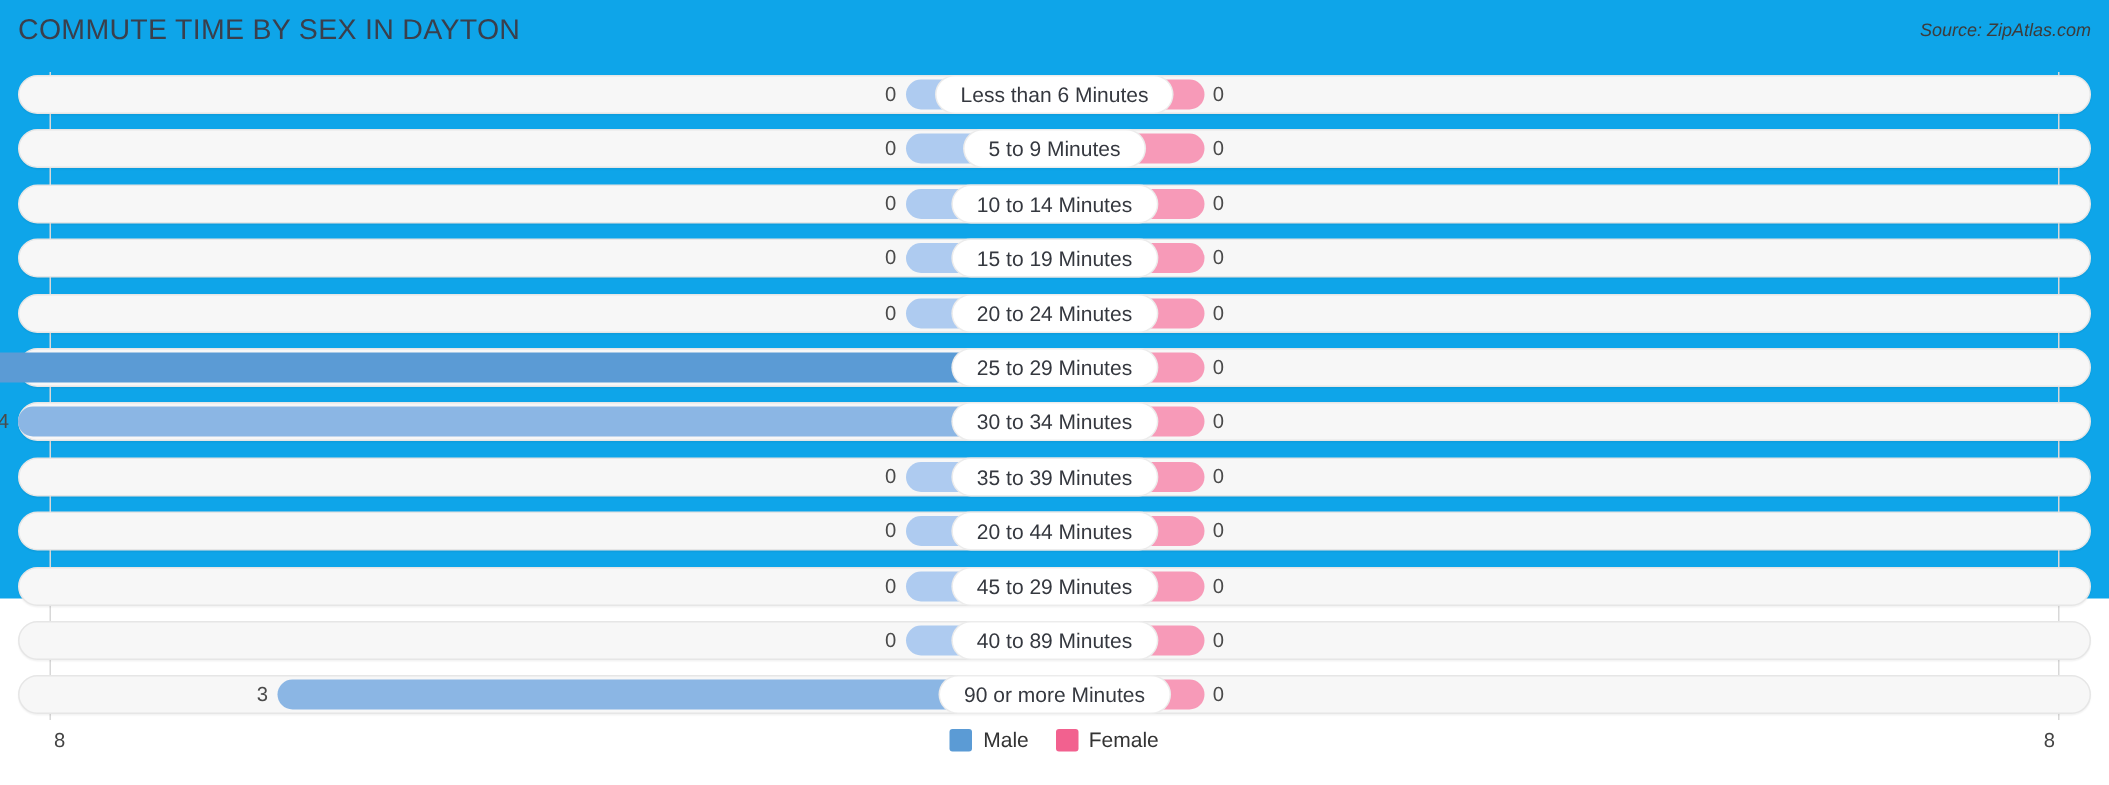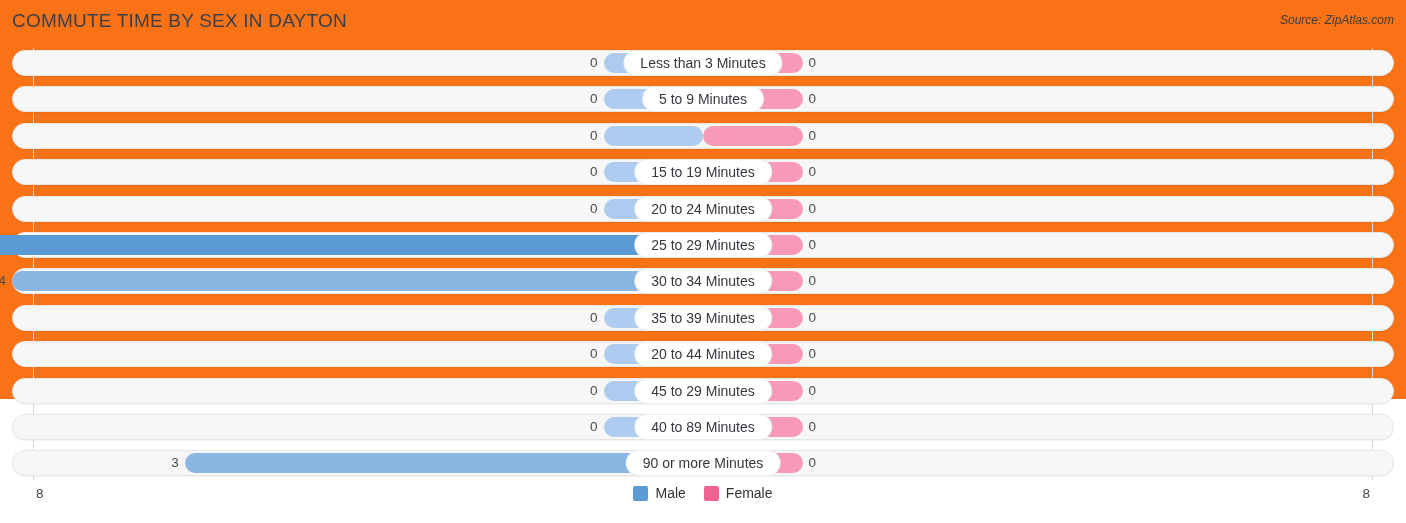--- a/index.html
+++ b/index.html
@@ -4,21 +4,21 @@
 <style>
   * { box-sizing: border-box; }
   html, body {
     margin: 0; padding: 0;
     width: 1406px; height: 523px;
     background: #ffffff;
     font-family: "Liberation Sans", sans-serif;
     overflow: hidden;
   }
 
-  .page { position: relative; width: 1406px; height: 399px; background:#f97316; }
+  .page { position: relative; width: 1406px; height: 399px; background:#0ea5e9; }
 
   
   .header { position: relative; height: 44px; }
   .title {
     position: absolute; left: 12px; top: 10px;
     font-size: 19px; letter-spacing: .2px;
     color: #3a3f4c; font-weight: 400;
     white-space: nowrap;
   }
   .source {
@@ -110,36 +110,37 @@
 
   <div class="plot" id="plot">
     <div class="axis-line axis-left"></div>
     <div class="axis-line axis-right"></div>
   <div class="row" style="top: 0px;">
         <div class="track"></div>
         <div class="bar bar-male" style="width: 7.2%;"></div>
         <div class="bar bar-female" style="width: 7.2%;"></div>
         <div class="val val-male" style="right: calc(57.2% + 6px);">0</div>
         <div class="val val-female" style="left: calc(57.2% + 6px);">0</div>
-        <div class="pill">Less than 3 Minutes</div>
+        <div class="pill">Less than 6 Minutes</div>
       </div>
       <div class="row" style="top: 36.4px;">
         <div class="track"></div>
         <div class="bar bar-male" style="width: 7.2%;"></div>
         <div class="bar bar-female" style="width: 7.2%;"></div>
         <div class="val val-male" style="right: calc(57.2% + 6px);">0</div>
         <div class="val val-female" style="left: calc(57.2% + 6px);">0</div>
         <div class="pill">5 to 9 Minutes</div>
       </div>
       <div class="row" style="top: 72.8px;">
         <div class="track"></div>
         <div class="bar bar-male" style="width: 7.2%;"></div>
         <div class="bar bar-female" style="width: 7.2%;"></div>
         <div class="val val-male" style="right: calc(57.2% + 6px);">0</div>
         <div class="val val-female" style="left: calc(57.2% + 6px);">0</div>
+        <div class="pill">10 to 14 Minutes</div>
       </div>
       <div class="row" style="top: 109.2px;">
         <div class="track"></div>
         <div class="bar bar-male" style="width: 7.2%;"></div>
         <div class="bar bar-female" style="width: 7.2%;"></div>
         <div class="val val-male" style="right: calc(57.2% + 6px);">0</div>
         <div class="val val-female" style="left: calc(57.2% + 6px);">0</div>
         <div class="pill">15 to 19 Minutes</div>
       </div>
       <div class="row" style="top: 145.6px;">

